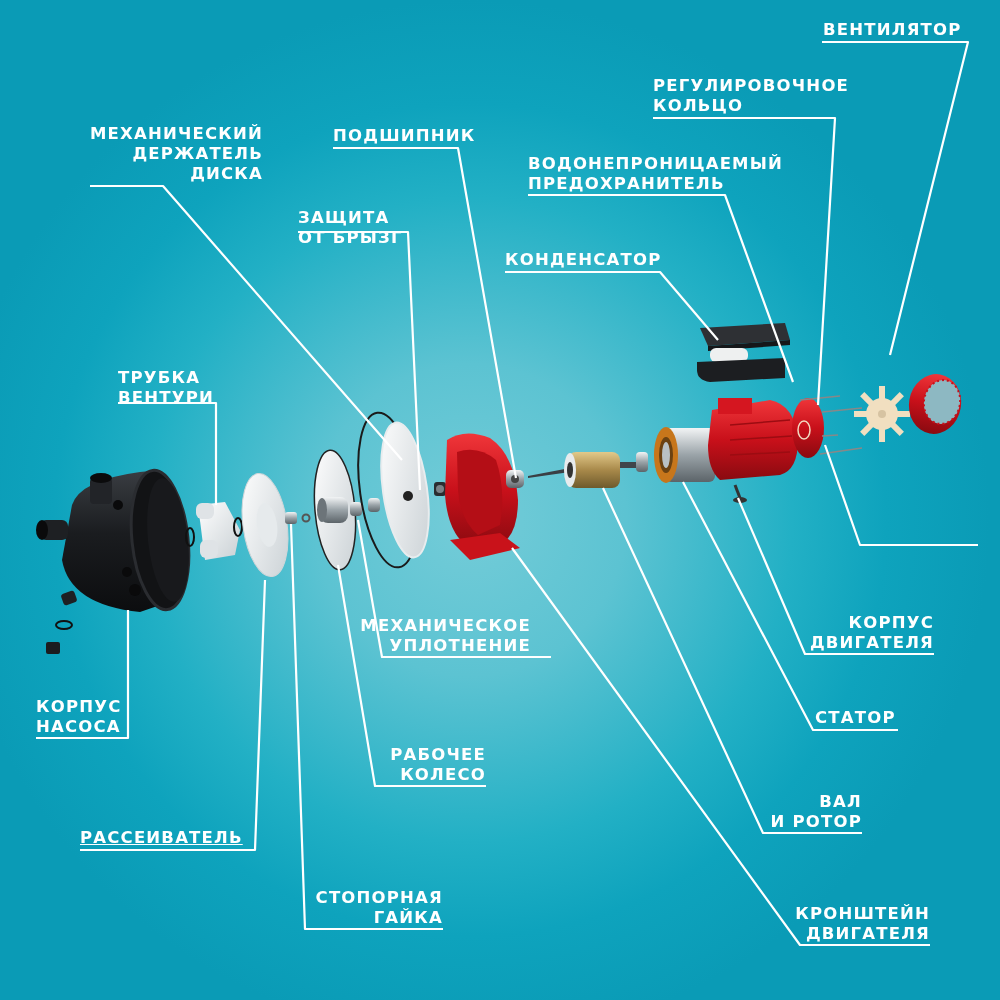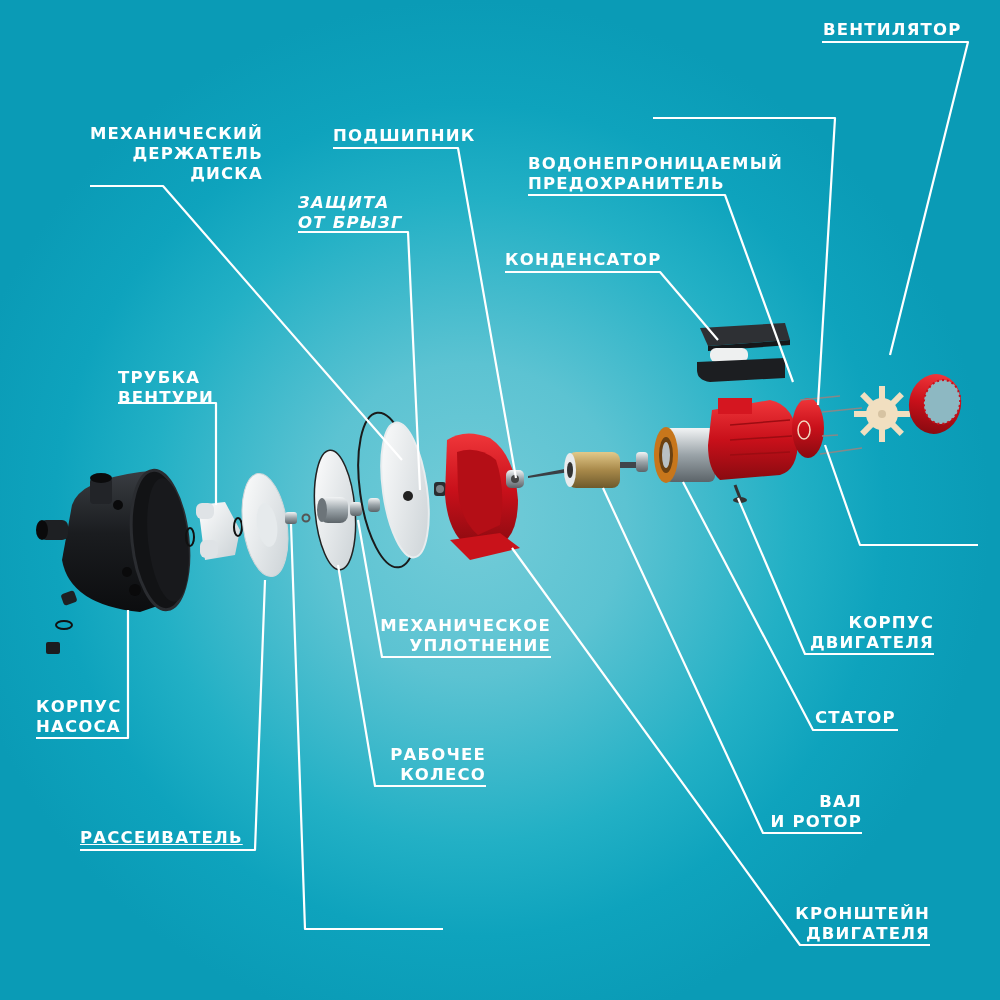--- a/index.html
+++ b/index.html
@@ -212,52 +212,56 @@
       <polyline points="80,850 255,850 265,580"></polyline>
       <polyline points="291,524 305,929 443,929"></polyline>
       <polyline points="512,548 800,945 930,945"></polyline>
     </g>
   </svg>
 
   <div class="label" style="left:823px; top:20px;">
     <span>ВЕНТИЛЯТОР</span>
   </div>
 
+  <div class="label" style="left:653px; top:76px;">
+    <span>РЕГУЛИРОВОЧНОЕ</span>
+    <span>КОЛЬЦО</span>
+  </div>
 
   <div class="label" style="left:90px; top:124px;text-align:right;">
     <span>МЕХАНИЧЕСКИЙ</span>
     <span>ДЕРЖАТЕЛЬ</span>
     <span>ДИСКА</span>
   </div>
 
   <div class="label" style="left:333px; top:126px;">
     <span>ПОДШИПНИК</span>
   </div>
 
   <div class="label" style="left:528px; top:154px;">
     <span>ВОДОНЕПРОНИЦАЕМЫЙ</span>
     <span>ПРЕДОХРАНИТЕЛЬ</span>
   </div>
 
-  <div class="label" style="left:298px; top:193px;font-style:italic;">
+  <div class="label" style="left:298px; top:208px;">
     <span>ЗАЩИТА</span>
     <span>ОТ БРЫЗГ</span>
   </div>
 
   <div class="label" style="left:505px; top:250px;">
     <span>КОНДЕНСАТОР</span>
   </div>
 
   <div class="label" style="left:118px; top:368px;">
     <span>ТРУБКА</span>
     <span>ВЕНТУРИ</span>
   </div>
 
 
-  <div class="label right" style="right:449px; top:616px;">
+  <div class="label right" style="right:469px; top:616px;">
     <span>МЕХАНИЧЕСКОЕ</span>
     <span>УПЛОТНЕНИЕ</span>
   </div>
 
   <div class="label right" style="right:66px; top:613px;">
     <span>КОРПУС</span>
     <span>ДВИГАТЕЛЯ</span>
   </div>
 
   <div class="label" style="left:36px; top:697px;">
@@ -276,19 +280,23 @@
 
   <div class="label right" style="right:138px; top:792px;">
     <span>ВАЛ</span>
     <span>И РОТОР</span>
   </div>
 
   <div class="label" style="left:80px; top:828px;text-decoration:underline;">
     <span>РАССЕИВАТЕЛЬ</span>
   </div>
 
+  <div class="label right" style="right:557px; top:888px;">
+    <span>СТОПОРНАЯ</span>
+    <span>ГАЙКА</span>
+  </div>
 
   <div class="label right" style="right:70px; top:904px;">
     <span>КРОНШТЕЙН</span>
     <span>ДВИГАТЕЛЯ</span>
   </div>
 
 </div>
 
 </body></html>

